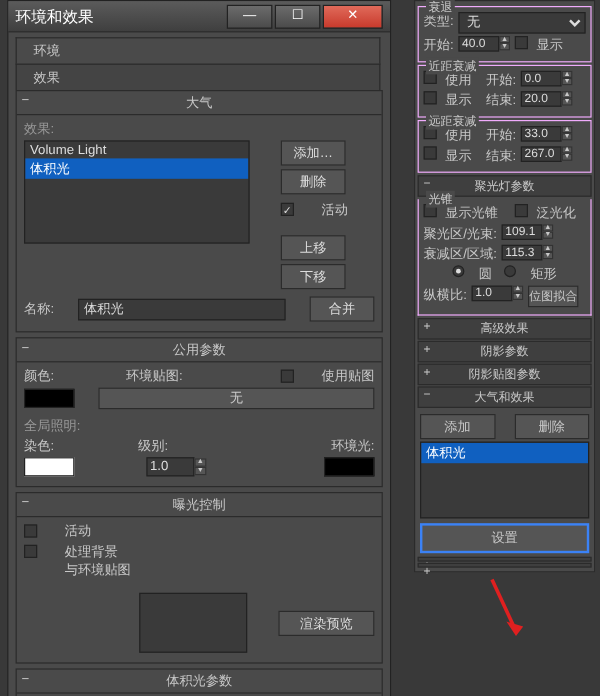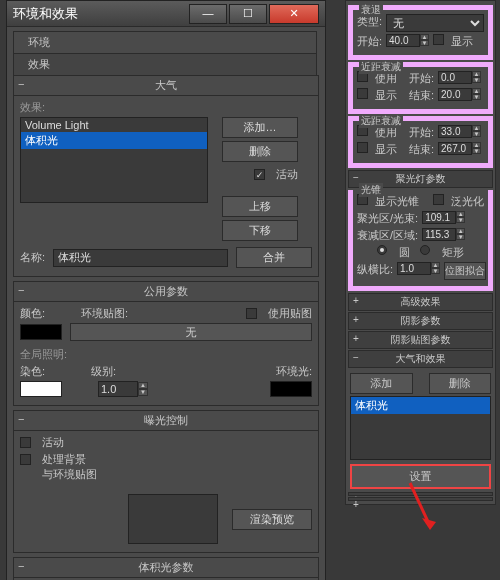--- a/index.html
+++ b/index.html
@@ -11,51 +11,51 @@
 .min { background: linear-gradient(#6b6b6b,#4b4b4b); }
 .max { background: linear-gradient(#6b6b6b,#4b4b4b); }
 .close { background: linear-gradient(#e06a5a,#c83a2c); width: 50px; }
 .winbtn span { color: #fff; font-size: 11px; line-height: 1; }
 .tabs { display: flex; margin: 4px 6px 0; flex-direction: column; }
 .tab { padding: 3px 14px; border: 1px solid #2b2b2b; border-bottom: none; background: #444; margin-right: 2px; }
 .tab.active { background: #4a4a4a; }
 .panel { border: 1px solid #2b2b2b; margin: 0 6px 4px; background: #4a4a4a; padding: 4px 6px 6px; position: relative; }
 .panel .hdr { text-align: center; margin: -4px -6px 4px; padding: 2px; border-bottom: 1px solid #2b2b2b; position: relative; }
 .panel .hdr .minus { position: absolute; left: 4px; top: 2px; }
-.row { display: flex; align-items: center; margin: 2px 0; gap: 8px; }
+.row { display: flex; align-items: center; margin: 2px 0; gap: 20px; }
 .listbox { background: #3a3a3a; border: 1px solid #222; height: 86px; width: 188px; overflow: hidden; }
 .listitem { padding: 1px 4px; color: #ddd; }
 .listitem.sel { background: #1060c0; color: #fff; }
-.btn { background: #555; border: 1px solid #2b2b2b; color: #ddd; padding: 2px 0; width: 76px; text-align: center; font-size: 11px; }
+.btn { background: #555; border: 1px solid #2b2b2b; color: #ddd; padding: 2px 0; width: 54px; text-align: center; font-size: 11px; }
 .spin { display: inline-flex; align-items: center; }
 .spin input { width: 40px; background: #3a3a3a; border: 1px solid #222; color: #ddd; font-size: 11px; padding: 1px 2px; text-align: left; }
 .spin .arr { width: 10px; display: flex; flex-direction: column; }
 .spin .arr span { font-size: 6px; line-height: 5px; background: #555; border: 1px solid #333; text-align: center; }
 .cb { width: 11px; height: 11px; border: 1px solid #222; background: #3a3a3a; display: inline-flex; align-items: center; justify-content: center; margin-right: 3px; font-size: 9px; color: #ddd; }
 .swatch { width: 42px; height: 16px; background: #000; border: 1px solid #222; }
 input.txt { background: #3a3a3a; border: 1px solid #222; color: #ddd; padding: 2px 4px; font-size: 11px; }
 select.sel { background: #3a3a3a; border: 1px solid #222; color: #ddd; padding: 1px 2px; font-size: 11px; }
 .divlbl { color: #999; font-size: 11px; }
 .mapslot { flex: 1; background: #555; border: 1px solid #2b2b2b; height: 18px; text-align: center; line-height: 16px; color: #ccc; }
 
 
 .rpanel { position: absolute; left: 345px; top: 0; width: 151px; background: #4a4a4a; border: 1px solid #2b2b2b; padding: 2px; font-size: 11px; }
-.grp { border: 5px solid #f0abfc; margin: 2px 0; padding: 2px 4px 4px; position: relative; }
+.grp { border: 1px solid #f0abfc; margin: 2px 0; padding: 2px 4px 4px; position: relative; }
 .grp .glbl { position: absolute; top: -7px; left: 6px; background: #4a4a4a; padding: 0 2px; font-size: 10px; }
 .rrow { display: flex; align-items: flex-start; gap: 4px; margin: 2px 0; white-space: nowrap; }
 .rspin { display: inline-flex; }
 .rspin input { width: 34px; background: #3a3a3a; border: 1px solid #222; color: #ddd; font-size: 10px; padding: 0 2px; }
 .rspin .arr { width: 9px; display: flex; flex-direction: column; }
 .rspin .arr span { font-size: 6px; line-height: 4px; background: #555; border: 1px solid #333; text-align: center; }
 .bar { background: #3f3f3f; border: 1px solid #2b2b2b; text-align: center; padding: 1px 0; margin: 1px 0; position: relative; font-size: 10px; }
 .bar .plus { position: absolute; left: 4px; }
 .rbtn { background: #555; border: 1px solid #2b2b2b; text-align: center; padding: 2px 0; font-size: 11px; }
 .rlist { background: #3a3a3a; border: 1px solid #222; height: 64px; overflow: hidden; }
 .rlist .ritem { background: #1060c0; color: #fff; padding: 1px 4px; }
-.setbtn { background: #555; border: 2px solid #ef4444; text-align: center; padding: 3px 0; margin-top: 4px; }
+.setbtn { background: #555; border: 2px solid #3b82f6; text-align: center; padding: 3px 0; margin-top: 4px; }
 .arrow { position: absolute; left: 400px; top: 478px; pointer-events: none; }
 .radio { width: 10px; height: 10px; border: 1px solid #222; border-radius: 50%; background: #3a3a3a; display: inline-flex; align-items: center; justify-content: center; margin-right: 2px; }
 .radio.on::after { content: ""; width: 4px; height: 4px; background: #ddd; border-radius: 50%; }
 </style>
 </head>
 <body>
 
 <div class="dialog">
   <div class="titlebar">
     <span class="title">环境和效果</span>

